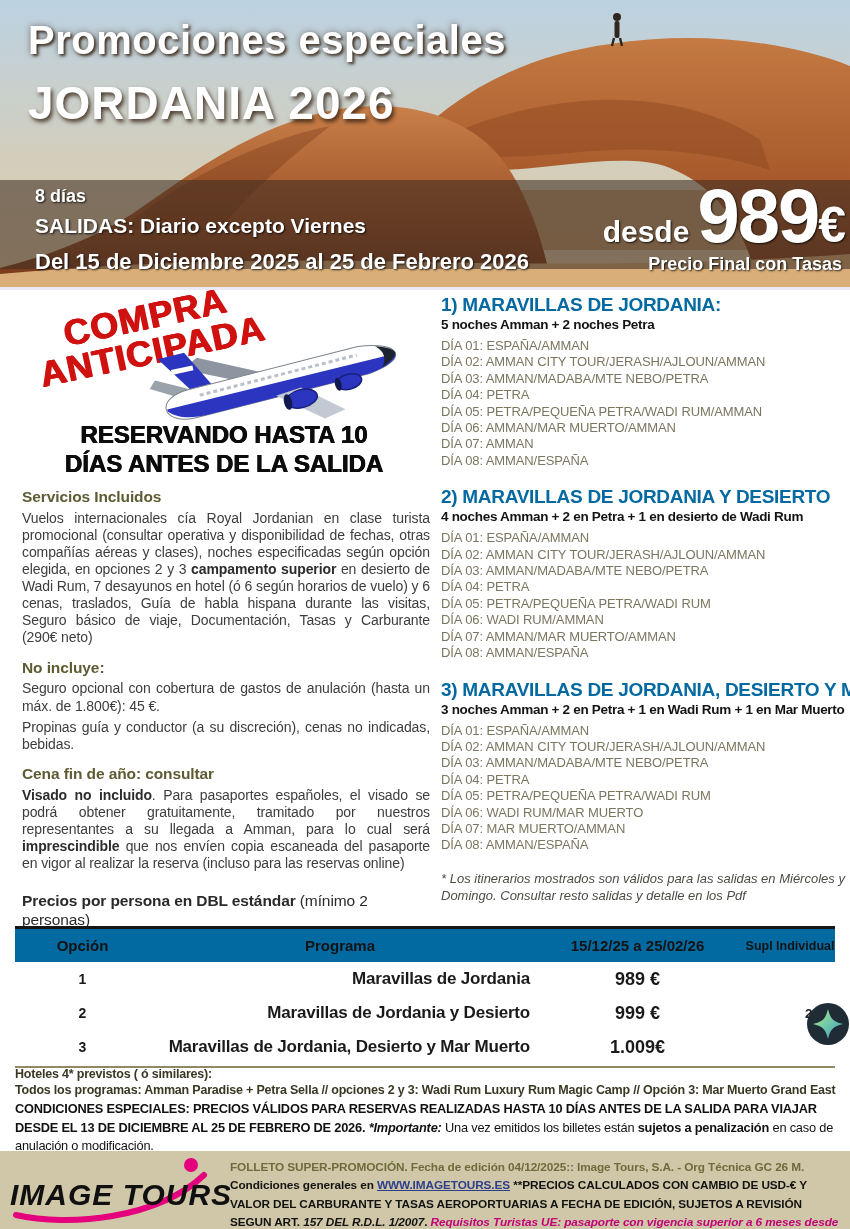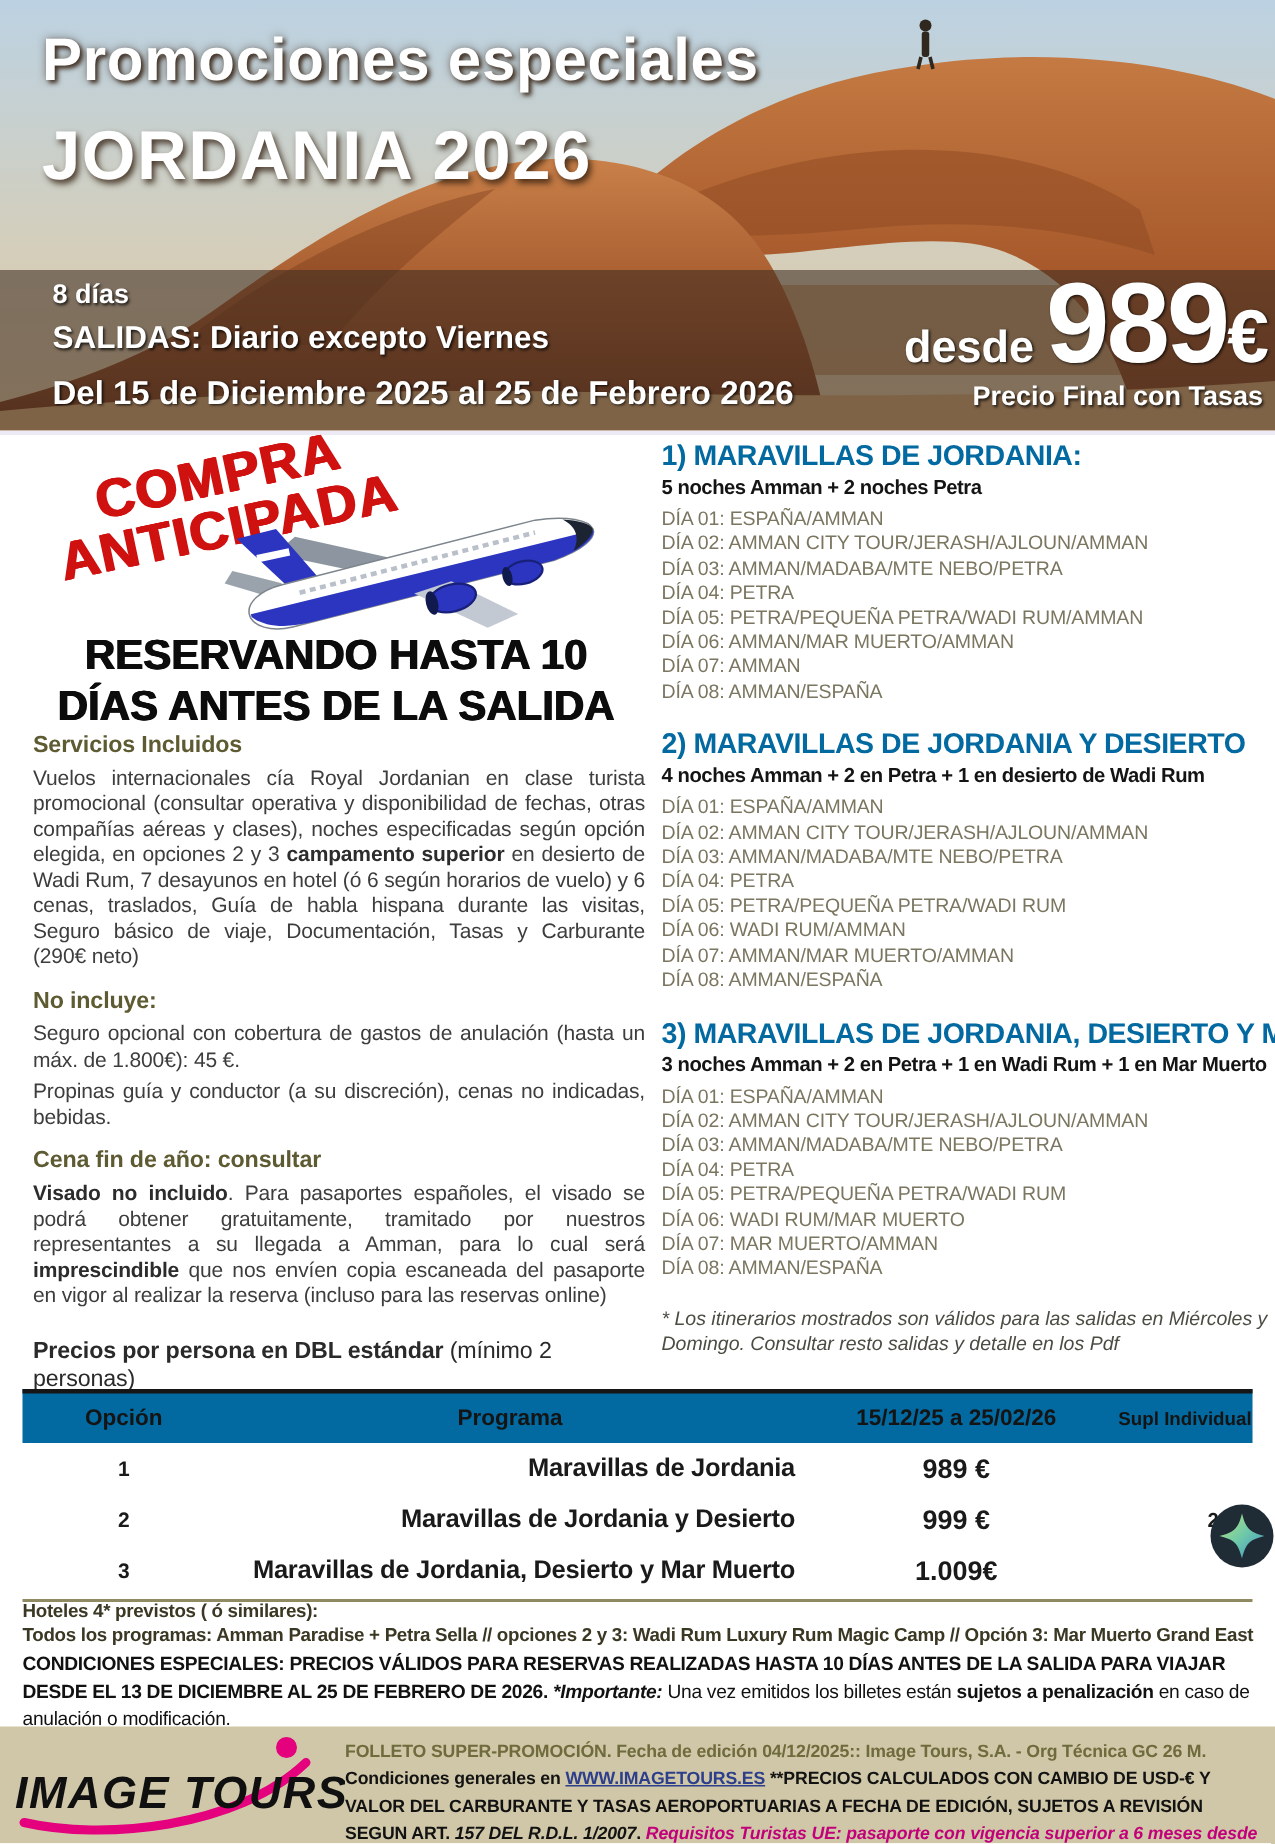--- a/index.html
+++ b/index.html
@@ -6,42 +6,42 @@
   .page{position:relative;width:850px;height:1229px;background:#ffffff;overflow:hidden;
         font-family:"Liberation Sans",sans-serif;color:#1a1a1a;}
 
   
   .hero{position:absolute;left:0;top:0;width:850px;height:290px;overflow:hidden;}
   .hero svg.bg{position:absolute;left:0;top:0;}
   .hero-kicker{position:absolute;left:28px;top:18px;font-size:40px;font-weight:bold;color:#fff;
     text-shadow:2px 2px 3px rgba(50,30,15,.85),0 0 6px rgba(50,30,15,.5);letter-spacing:.5px;}
   .hero-title{position:absolute;left:28px;top:76px;font-size:46px;font-weight:bold;color:#fff;
     text-shadow:2px 3px 4px rgba(50,30,15,.85);letter-spacing:1px;}
-  .hero-band{position:absolute;left:0;top:180px;width:850px;height:107px;
+  .hero-band{position:absolute;left:0;top:180px;width:850px;height:89px;
     background:rgba(62,44,35,.58);}
   .band-edge{position:absolute;left:0;top:287px;width:850px;height:3px;background:#eceaf4;}
   .band-left{position:absolute;left:35px;top:6px;color:#fff;text-shadow:1px 1px 2px rgba(0,0,0,.8);}
   .band-days{font-size:18px;font-weight:bold;margin-bottom:7px;}
   .band-salidas{font-size:21px;font-weight:bold;margin-bottom:11px;}
   .band-dates{font-size:22px;font-weight:bold;}
   .band-right{position:absolute;right:6px;top:0;color:#fff;text-align:right;
     text-shadow:1px 1px 2px rgba(0,0,0,.8);}
   .price-row{display:flex;align-items:baseline;justify-content:flex-end;}
   .price-desde{font-size:30px;font-weight:bold;margin-right:8px;}
   .price-big{font-size:76px;font-weight:bold;letter-spacing:-2px;line-height:.95;}
   .price-eur{font-size:50px;}
   .price-note{font-size:18px;font-weight:bold;margin-top:2px;margin-right:2px;}
 
   
   .stamp{position:absolute;left:8px;top:300px;width:282px;text-align:center;
     transform:rotate(-12deg);color:#cf1110;font-weight:bold;font-size:36px;line-height:.96;
     letter-spacing:1px;text-shadow:.7px 0 0 #cf1110,-.7px 0 0 #cf1110,2px 2px 0 rgba(255,255,255,.9);}
   .plane{position:absolute;left:146px;top:318px;}
   .reserve{position:absolute;left:18px;top:420px;width:412px;text-align:center;
-    font-size:28px;font-weight:bold;color:#0c0c0c;line-height:1.22;
+    font-size:24px;font-weight:bold;color:#0c0c0c;line-height:1.22;
     text-shadow:.6px 0 0 #0c0c0c,-.3px 0 0 #0c0c0c;}
 
   
   .col-left{position:absolute;left:22px;top:488px;width:408px;font-size:14px;line-height:1.22;
     color:#3d3d3d;letter-spacing:-.1px;}
   .sec-title{font-size:15.5px;font-weight:bold;color:#5e5b33;margin:0 0 3px 0;}
   .col-left p{margin:0 0 4px 0;text-align:justify;}
   .mt10{margin-top:12px;}
   .b{font-weight:bold;color:#2c2c2c;}
   .price-line{margin-top:20px;font-size:15.5px;color:#2a2a2a;}

